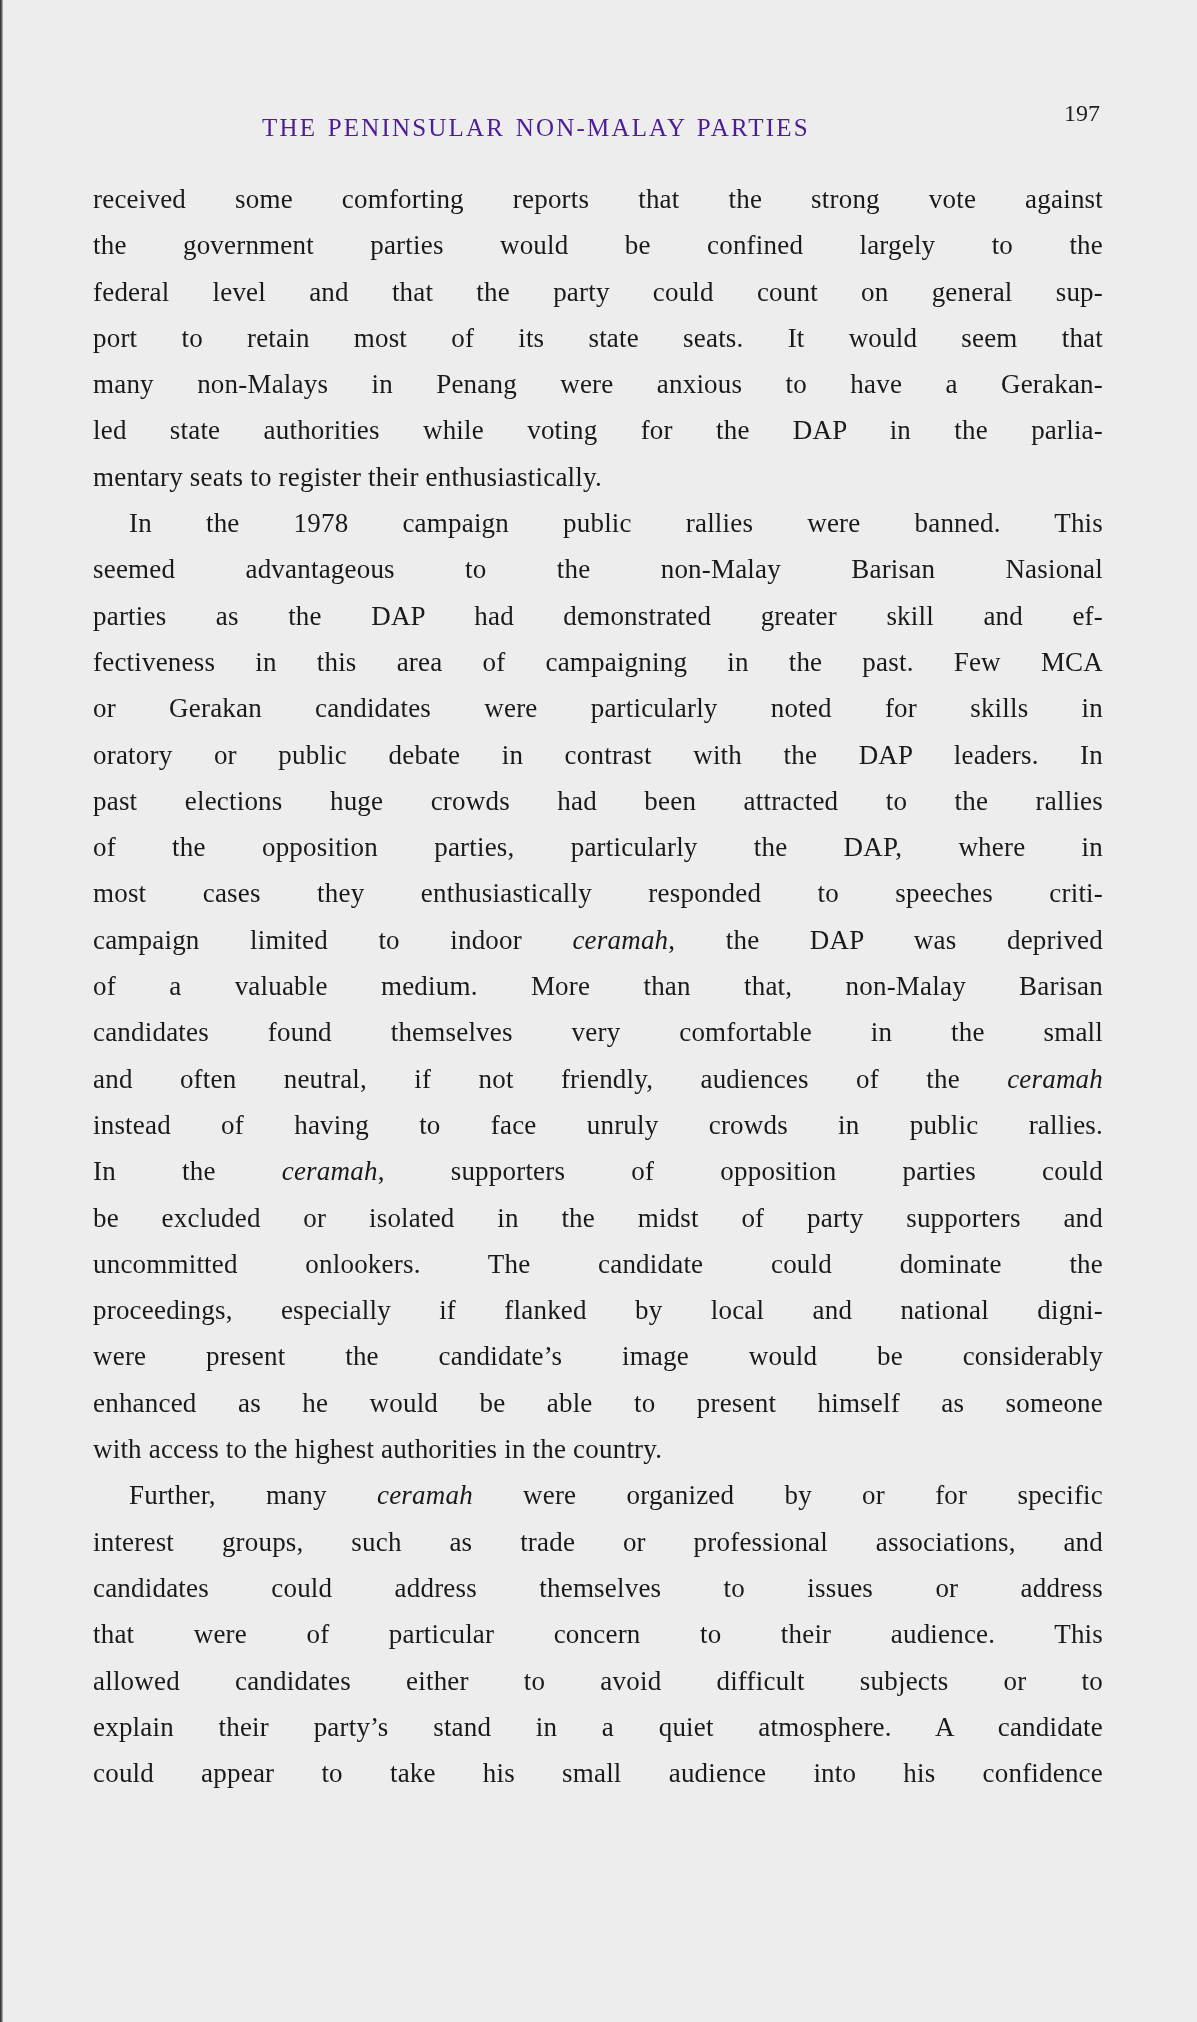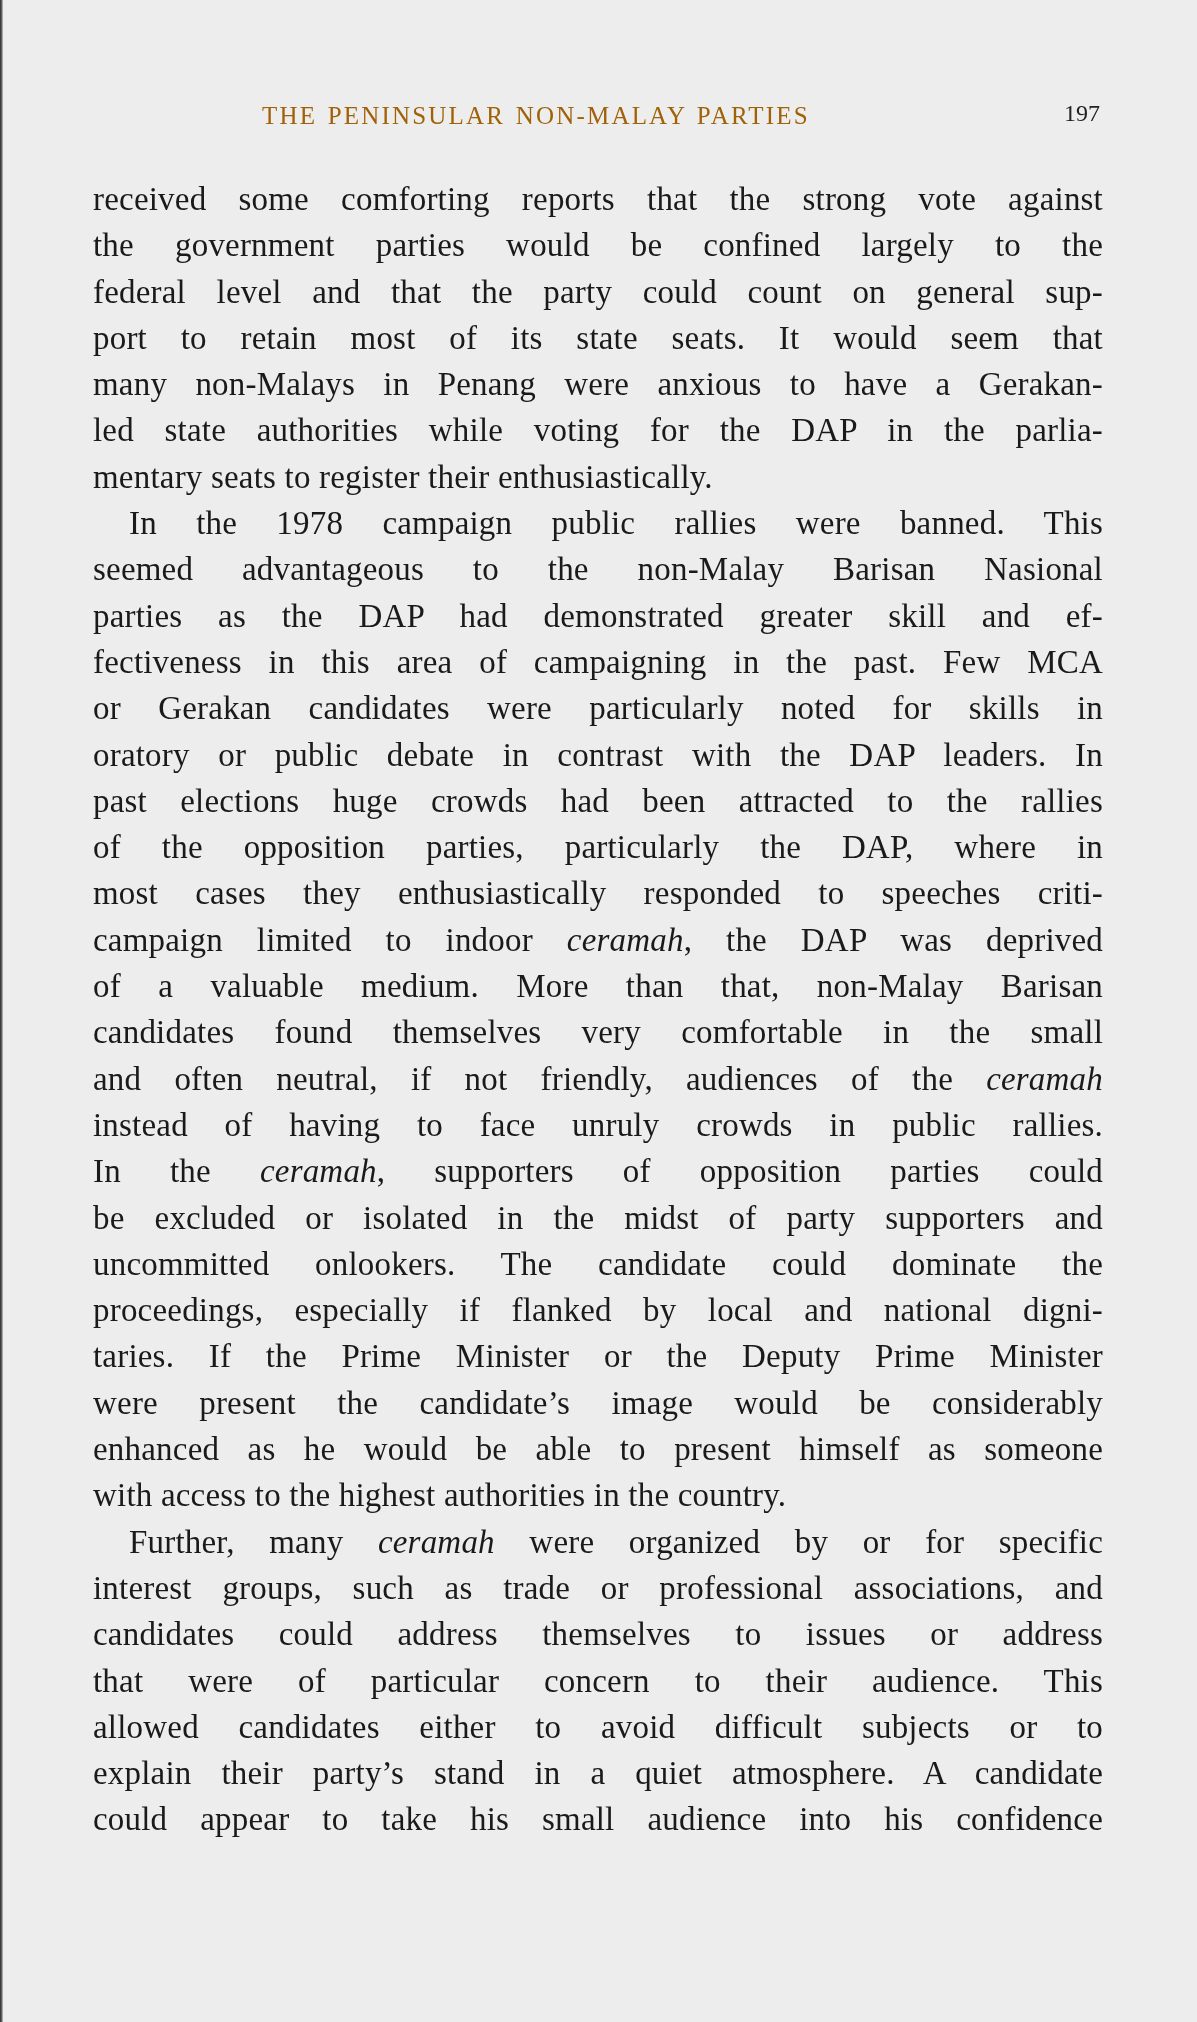--- a/index.html
+++ b/index.html
@@ -11,36 +11,36 @@
     color:#1a1a1a;
   }
   .edge {
     position:absolute; left:0; top:0; width:3px; height:2022px;
     background:linear-gradient(to right,#2a2a2a,#6a6a6a 60%,#cfcfcf);
   }
   .running-head {
     position:absolute; left:262px; top:102px; width:838px; height:40px;
   }
   .running-title {
-    position:absolute; left:0; top:0;
+    position:absolute; left:0; top:12px;
     font-size:25px; letter-spacing:2.2px; word-spacing:2px;
     font-variant:small-caps; text-transform:uppercase;
-    color:#a16207;
+    color:#4c1d95;
     white-space:nowrap;
   }
   .page-number {
     position:absolute; right:0; top:-2px;
     font-size:24px; color:#222;
   }
   .body-text {
     position:absolute; left:93px; top:176px; width:1010px;
   }
   .line {
     height:46.3px; line-height:46.3px;
-    font-size:33px;
+    font-size:27px;
     text-align:justify; text-align-last:justify;
     white-space:nowrap; overflow:visible;
     letter-spacing:0.2px;
   }
   .line.last { text-align-last:left; }
   .line.indent { padding-left:36px; }
   .line i { font-style:italic;font-family:Liberation Serif, serif; }
 </style>
 </head>
 <body>
@@ -74,21 +74,20 @@
       <div class="line">most cases they enthusiastically responded to speeches criti-</div>
       <div class="line">campaign limited to indoor <i>ceramah</i>, the DAP was deprived</div>
       <div class="line">of a valuable medium. More than that, non-Malay Barisan</div>
       <div class="line">candidates found themselves very comfortable in the small</div>
       <div class="line">and often neutral, if not friendly, audiences of the <i>ceramah</i></div>
       <div class="line">instead of having to face unruly crowds in public rallies.</div>
       <div class="line">In the <i>ceramah</i>, supporters of opposition parties could</div>
       <div class="line">be excluded or isolated in the midst of party supporters and</div>
       <div class="line">uncommitted onlookers. The candidate could dominate the</div>
       <div class="line">proceedings, especially if flanked by local and national digni-</div>
-      <div class="line">taries. If the Prime Minister or the Deputy Prime Minister</div>
       <div class="line">were present the candidate’s image would be considerably</div>
       <div class="line">enhanced as he would be able to present himself as someone</div>
       <div class="line last">with access to the highest authorities in the country.</div>
     </div>
     <div>
       <div class="line indent">Further, many <i>ceramah</i> were organized by or for specific</div>
       <div class="line">interest groups, such as trade or professional associations, and</div>
       <div class="line">candidates could address themselves to issues or address</div>
       <div class="line">that were of particular concern to their audience. This</div>
       <div class="line">allowed candidates either to avoid difficult subjects or to</div>

